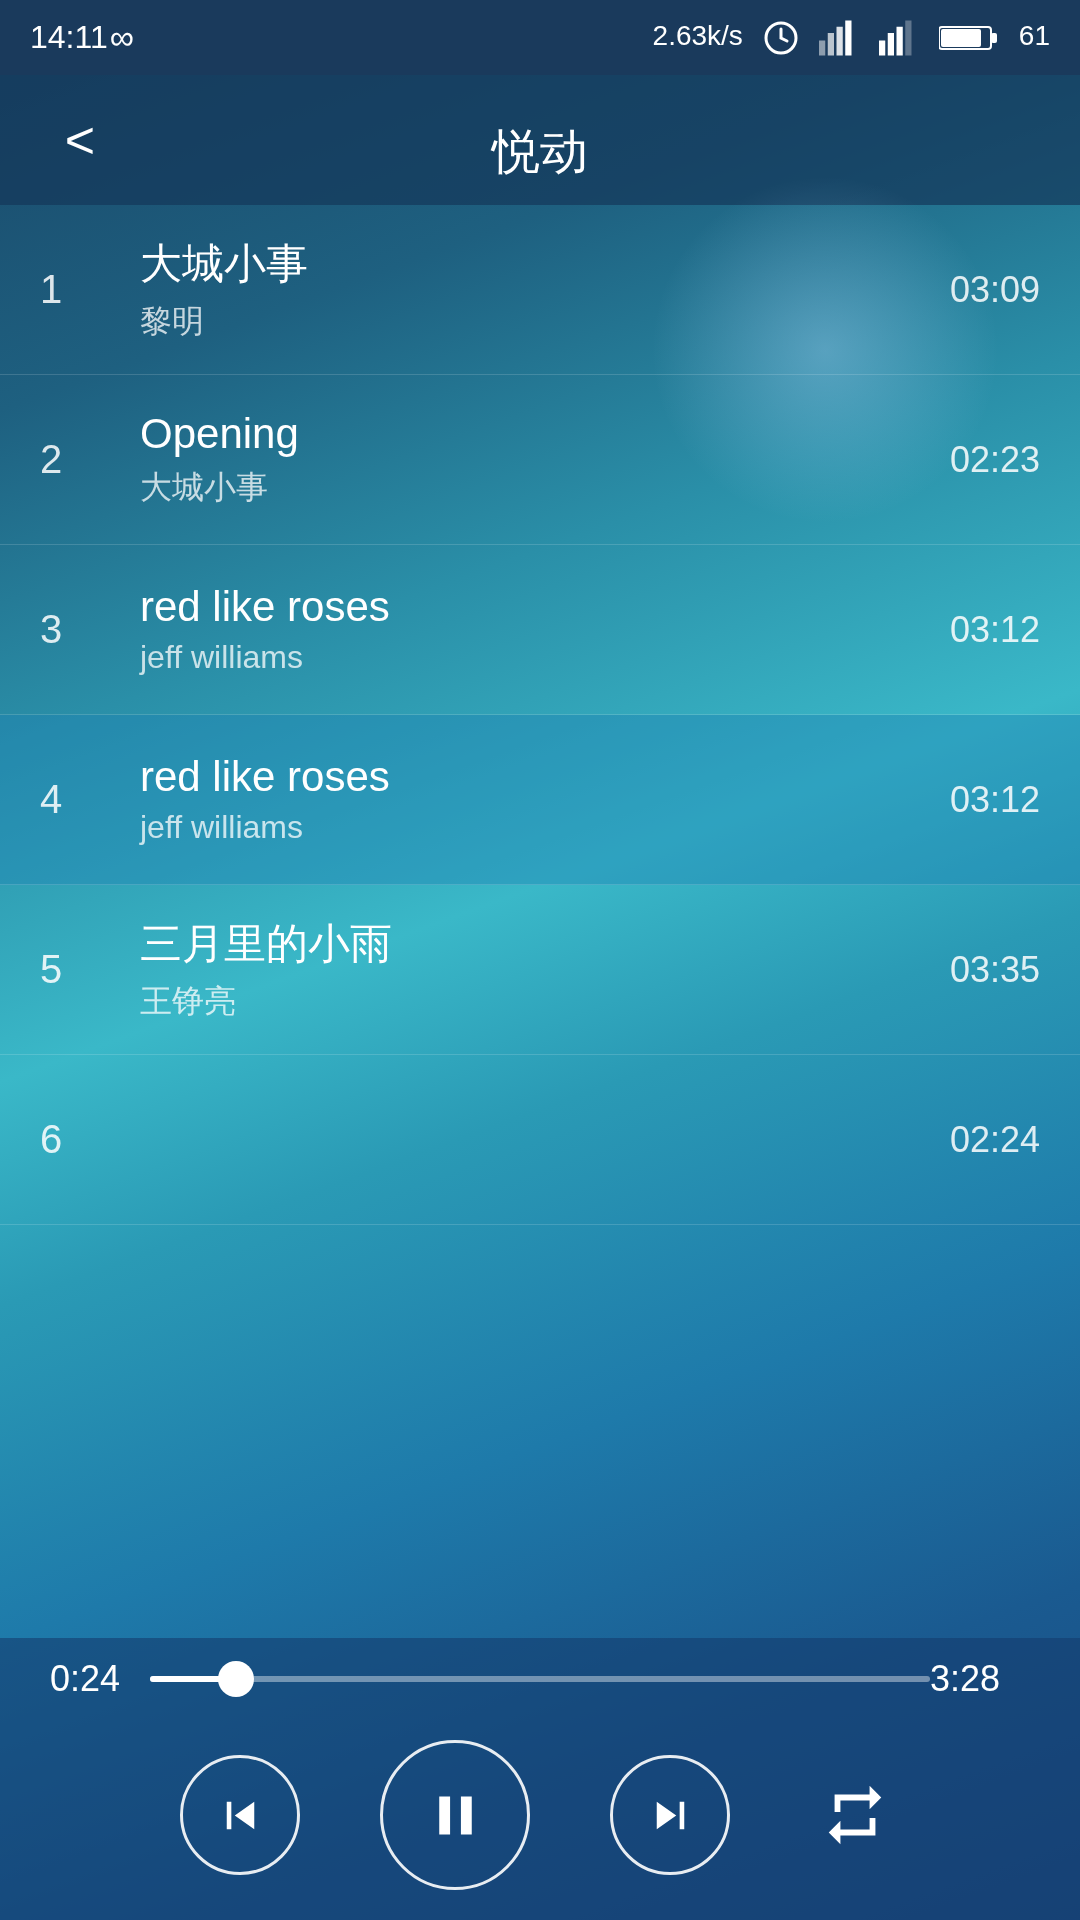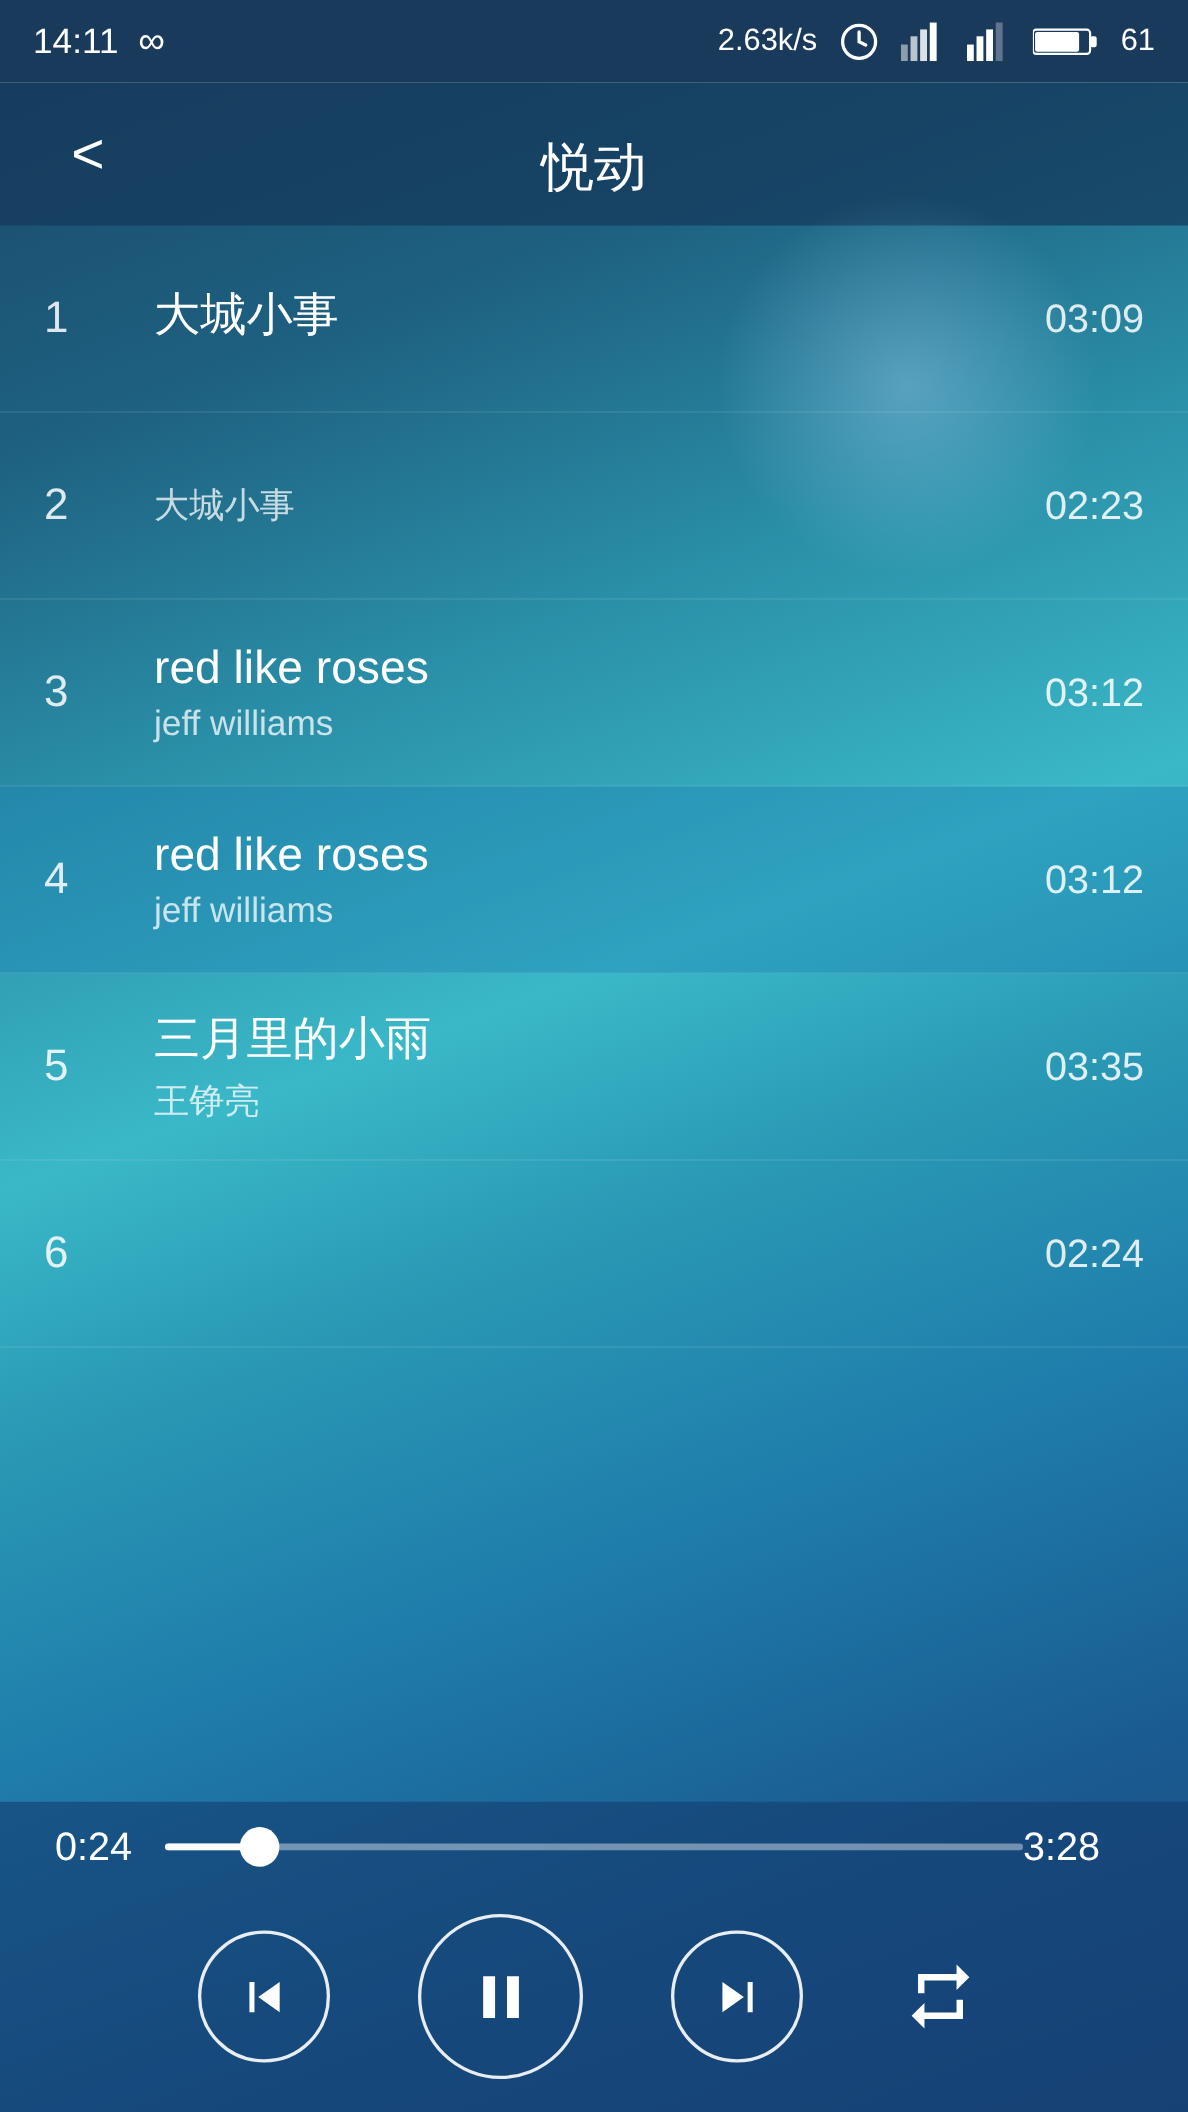--- a/index.html
+++ b/index.html
@@ -22,21 +22,21 @@
       justify-content: space-between;
       padding: 0 30px;
       color: white;
       font-size: 32px;
       font-weight: 500;
     }
 
     .status-left {
       display: flex;
       align-items: center;
-      gap: 18px;
+      gap: 2px;
     }
 
     .status-right {
       display: flex;
       gap: 20px;
       font-size: 28px;
     }
 
     .infinity-icon { font-size: 34px; }
 
@@ -277,27 +277,29 @@
     <div class="back-button">&lt;</div>
     <div class="header-title">悦动</div>
   </div>
 
   <div class="song-list">
 
     <div class="song-item">
       <div class="song-number">1</div>
       <div class="song-info">
         <div class="song-title">大城小事</div>
+        <div class="song-artist">黎明</div>
       </div>
       <div class="song-duration">03:09</div>
     </div>
 
     <div class="song-item">
       <div class="song-number">2</div>
       <div class="song-info">
+        <div class="song-title">Opening</div>
         <div class="song-artist">大城小事</div>
       </div>
       <div class="song-duration">02:23</div>
     </div>
 
     <div class="song-item">
       <div class="song-number">3</div>
       <div class="song-info">
         <div class="song-title">red like roses</div>
         <div class="song-artist">jeff williams</div>

